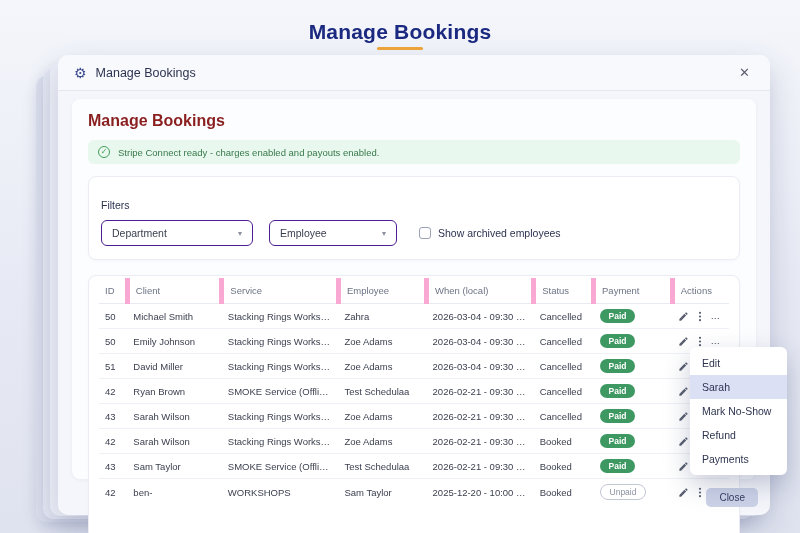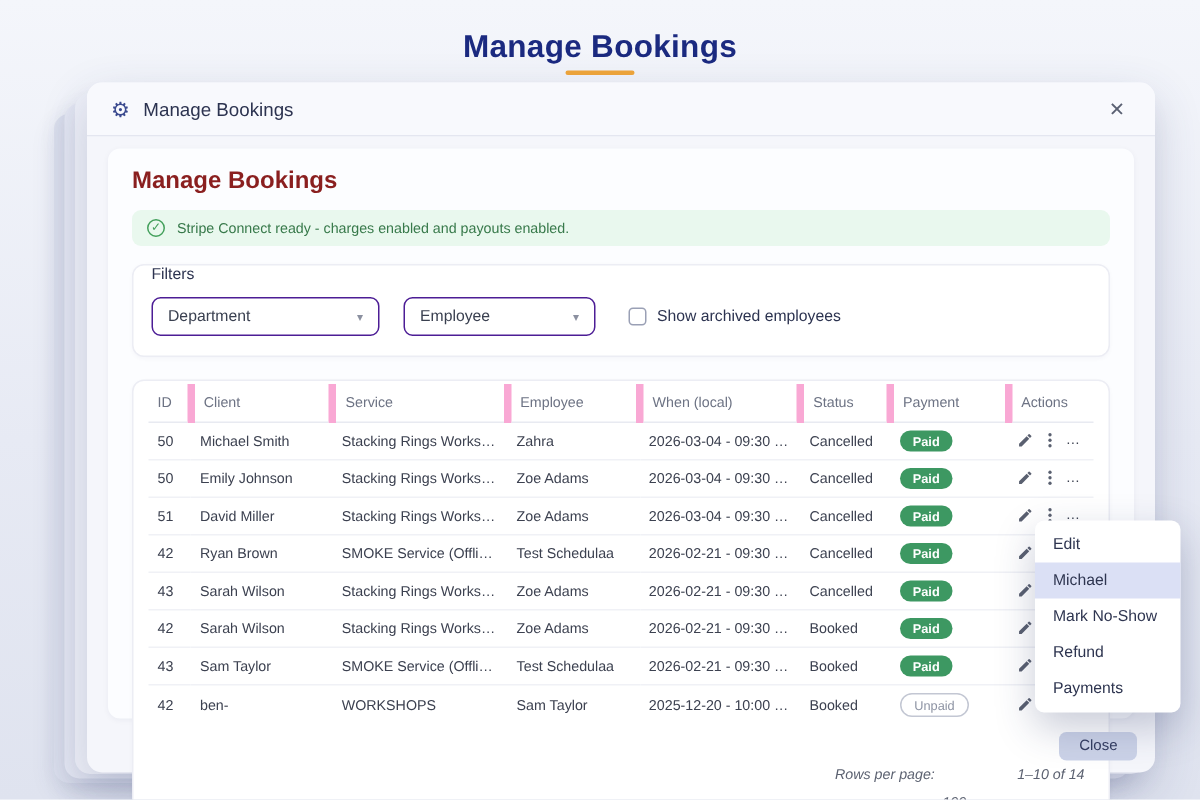--- a/index.html
+++ b/index.html
@@ -38,21 +38,21 @@
 
   .section-heading { font-size:16px; font-weight:700; color:#8a1f1f; margin:0 0 10px; }
 
   .banner { background:#e9f8ee; border-radius:6px; padding:6px 10px; display:flex; gap:8px;
     align-items:center; font-size:9.5px; color:#37794a; margin-bottom:12px; }
   .check-circle { width:12px; height:12px; min-width:12px; border:1.2px solid #44a05c;
     border-radius:50%; color:#44a05c; font-size:8px; display:flex; align-items:center;
     justify-content:center; line-height:1; }
 
   .filters-card { background:#fff; border:1px solid #ecedf4; border-radius:8px;
-    padding:0 12px 13px; margin-bottom:15px; box-shadow:0 1px 3px rgba(20,30,80,.03); }
+    padding:22px 12px 13px; margin-bottom:15px; box-shadow:0 1px 3px rgba(20,30,80,.03); }
   .filters-label { font-size:10.5px; color:#2c3350; margin-bottom:9px; font-weight:500; }
   .filters-row { display:flex; gap:16px; align-items:center; }
   .select { width:152px; border:1px solid #4c1d95; border-radius:6px; padding:6px 10px;
     font-size:10.5px; color:#3a4050; display:flex; justify-content:space-between;
     align-items:center; background:#fff; cursor:pointer; }
   .select.small { width:128px; }
   .chev { color:#8b90a0; font-size:8px; }
   .checkbox-wrap { display:flex; gap:7px; align-items:center; font-size:10.5px;
     color:#2c3350; margin-left:6px; cursor:pointer;justify-content:flex-end; }
   .checkbox { width:12px; height:12px; border:1.4px solid #9aa0b5; border-radius:3px; background:#fff; }
@@ -341,17 +341,17 @@
         <span class="range">1–10 of 14</span>
       </div>
     </div>
   </div>
 
   <button class="close-btn">Close</button>
 </div>
 
 <div class="context-menu">
   <div class="menu-item">Edit</div>
-  <div class="menu-item active">Michael</div>
+  <div class="menu-item active">Sarah</div>
   <div class="menu-item">Mark No-Show</div>
   <div class="menu-item">Refund</div>
   <div class="menu-item">Payments</div>
 </div>
 
 </body></html>

